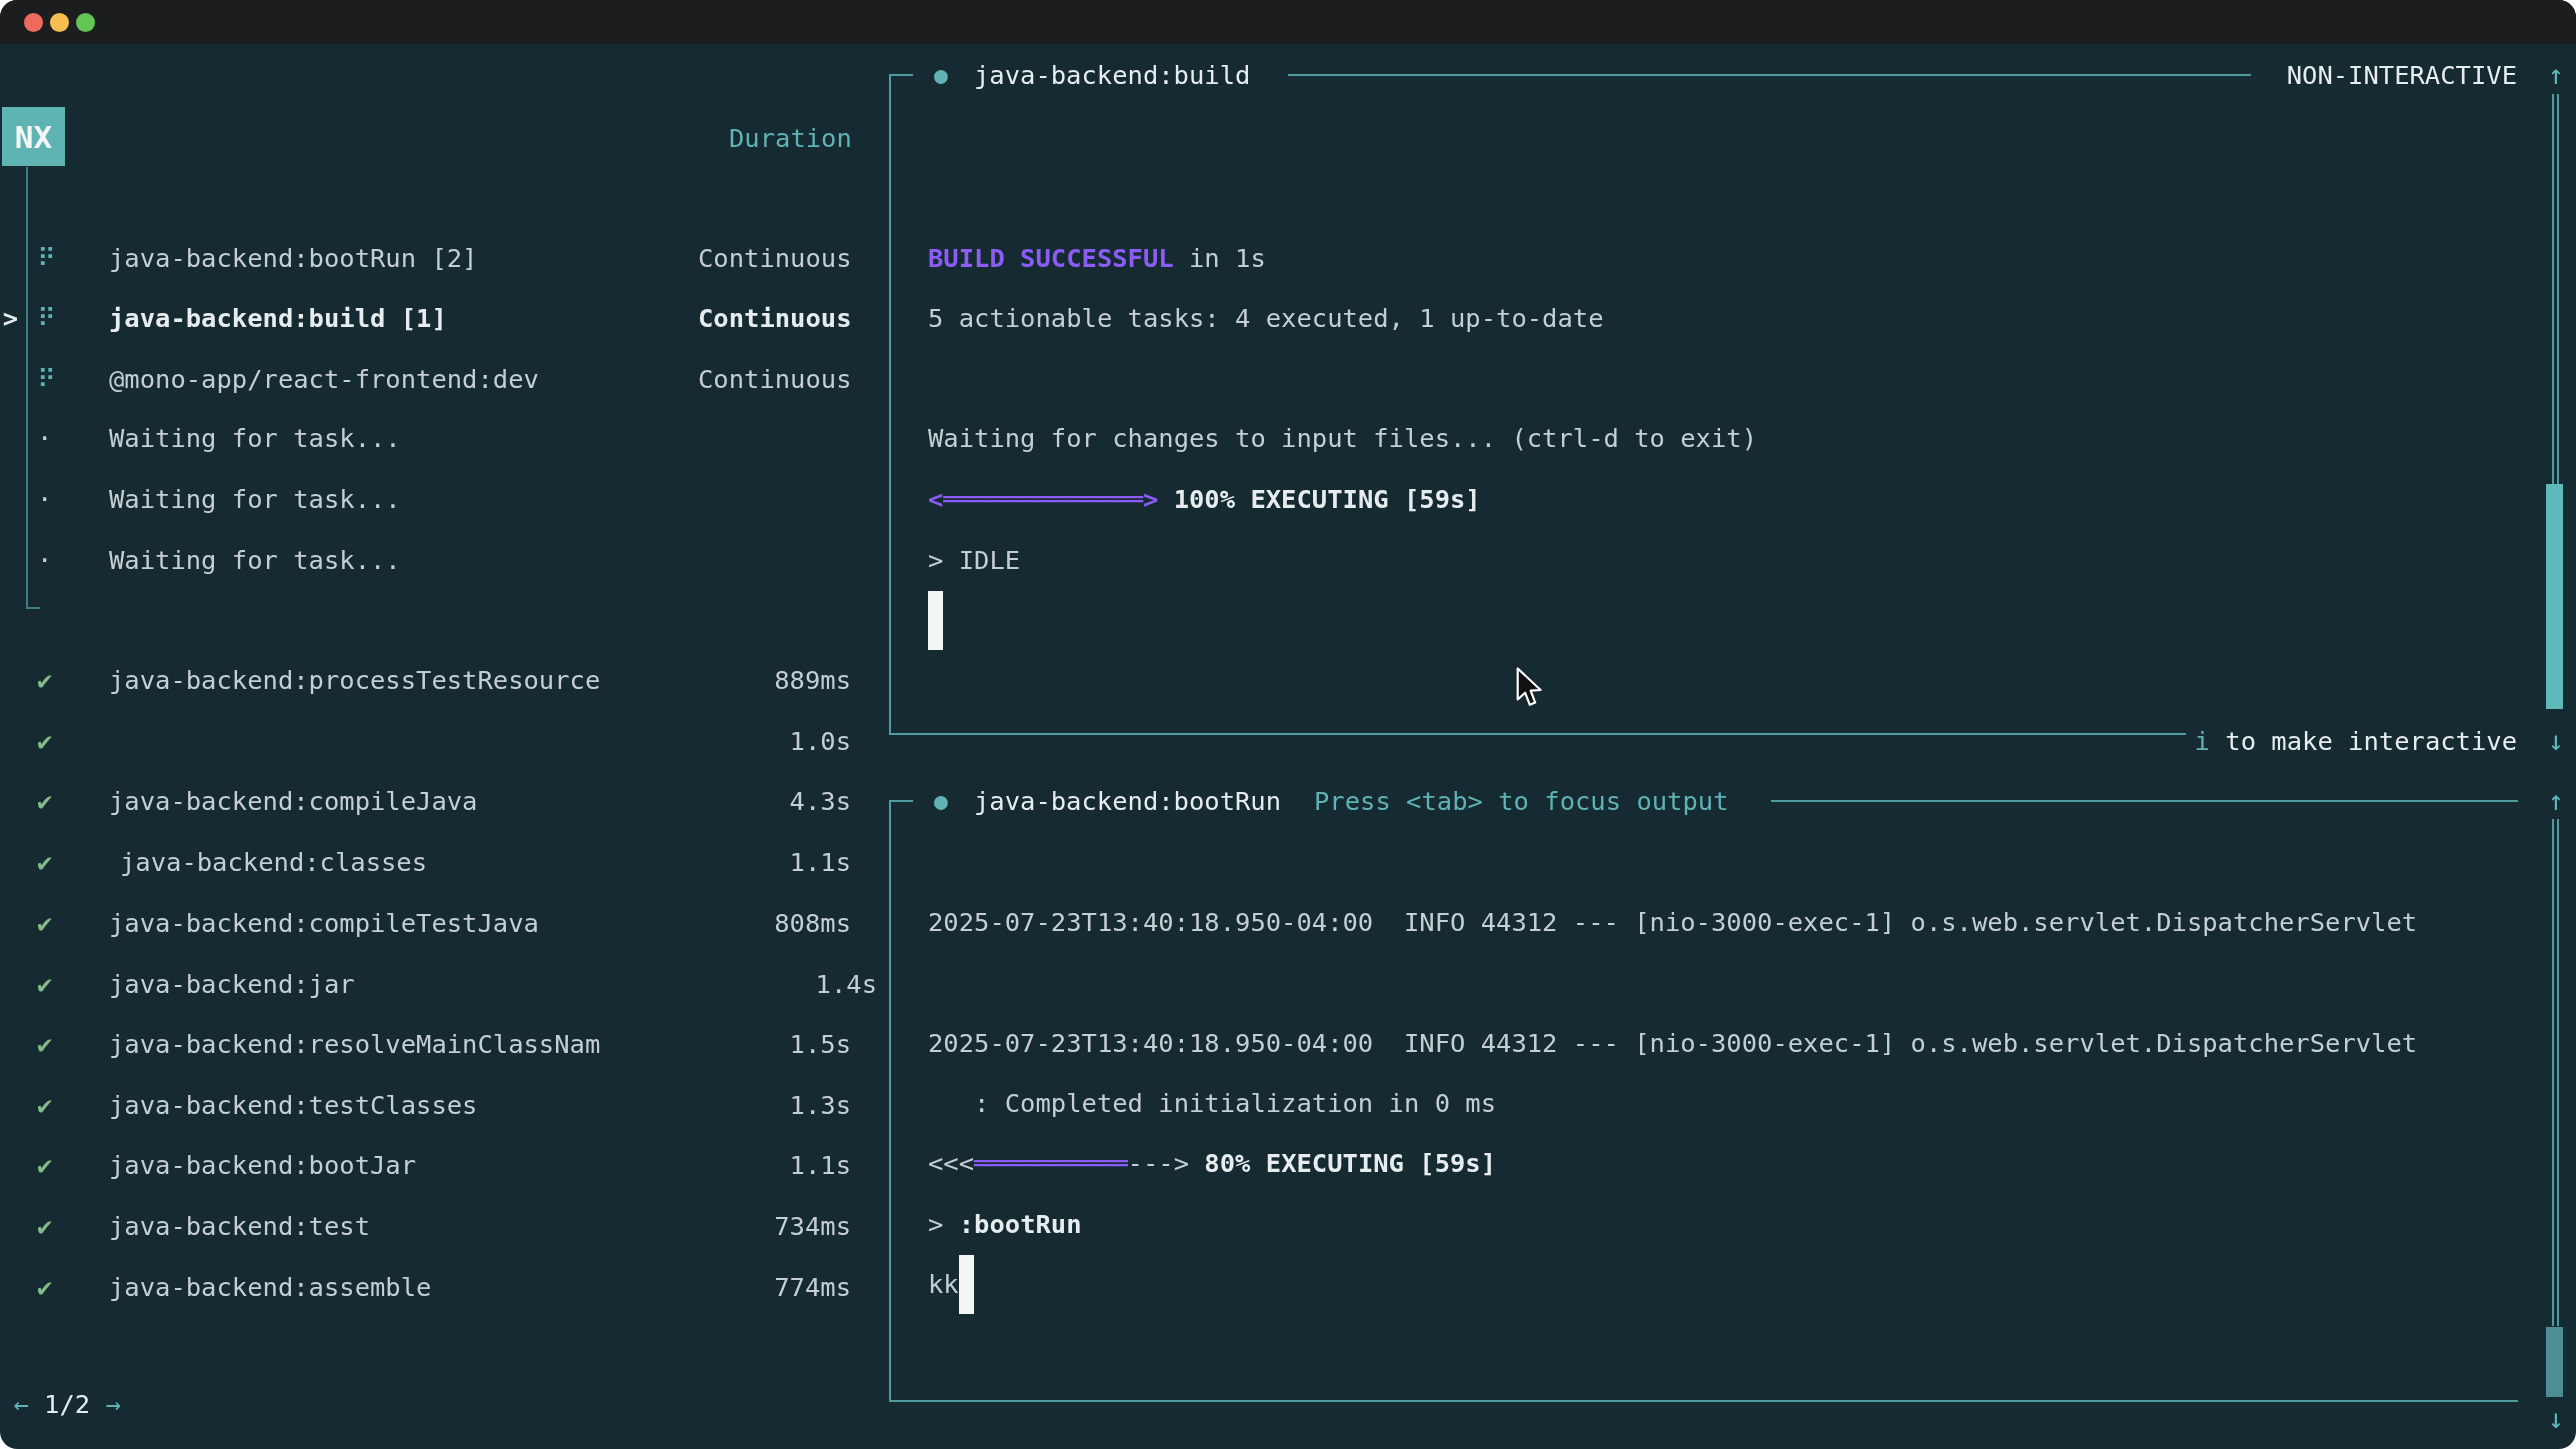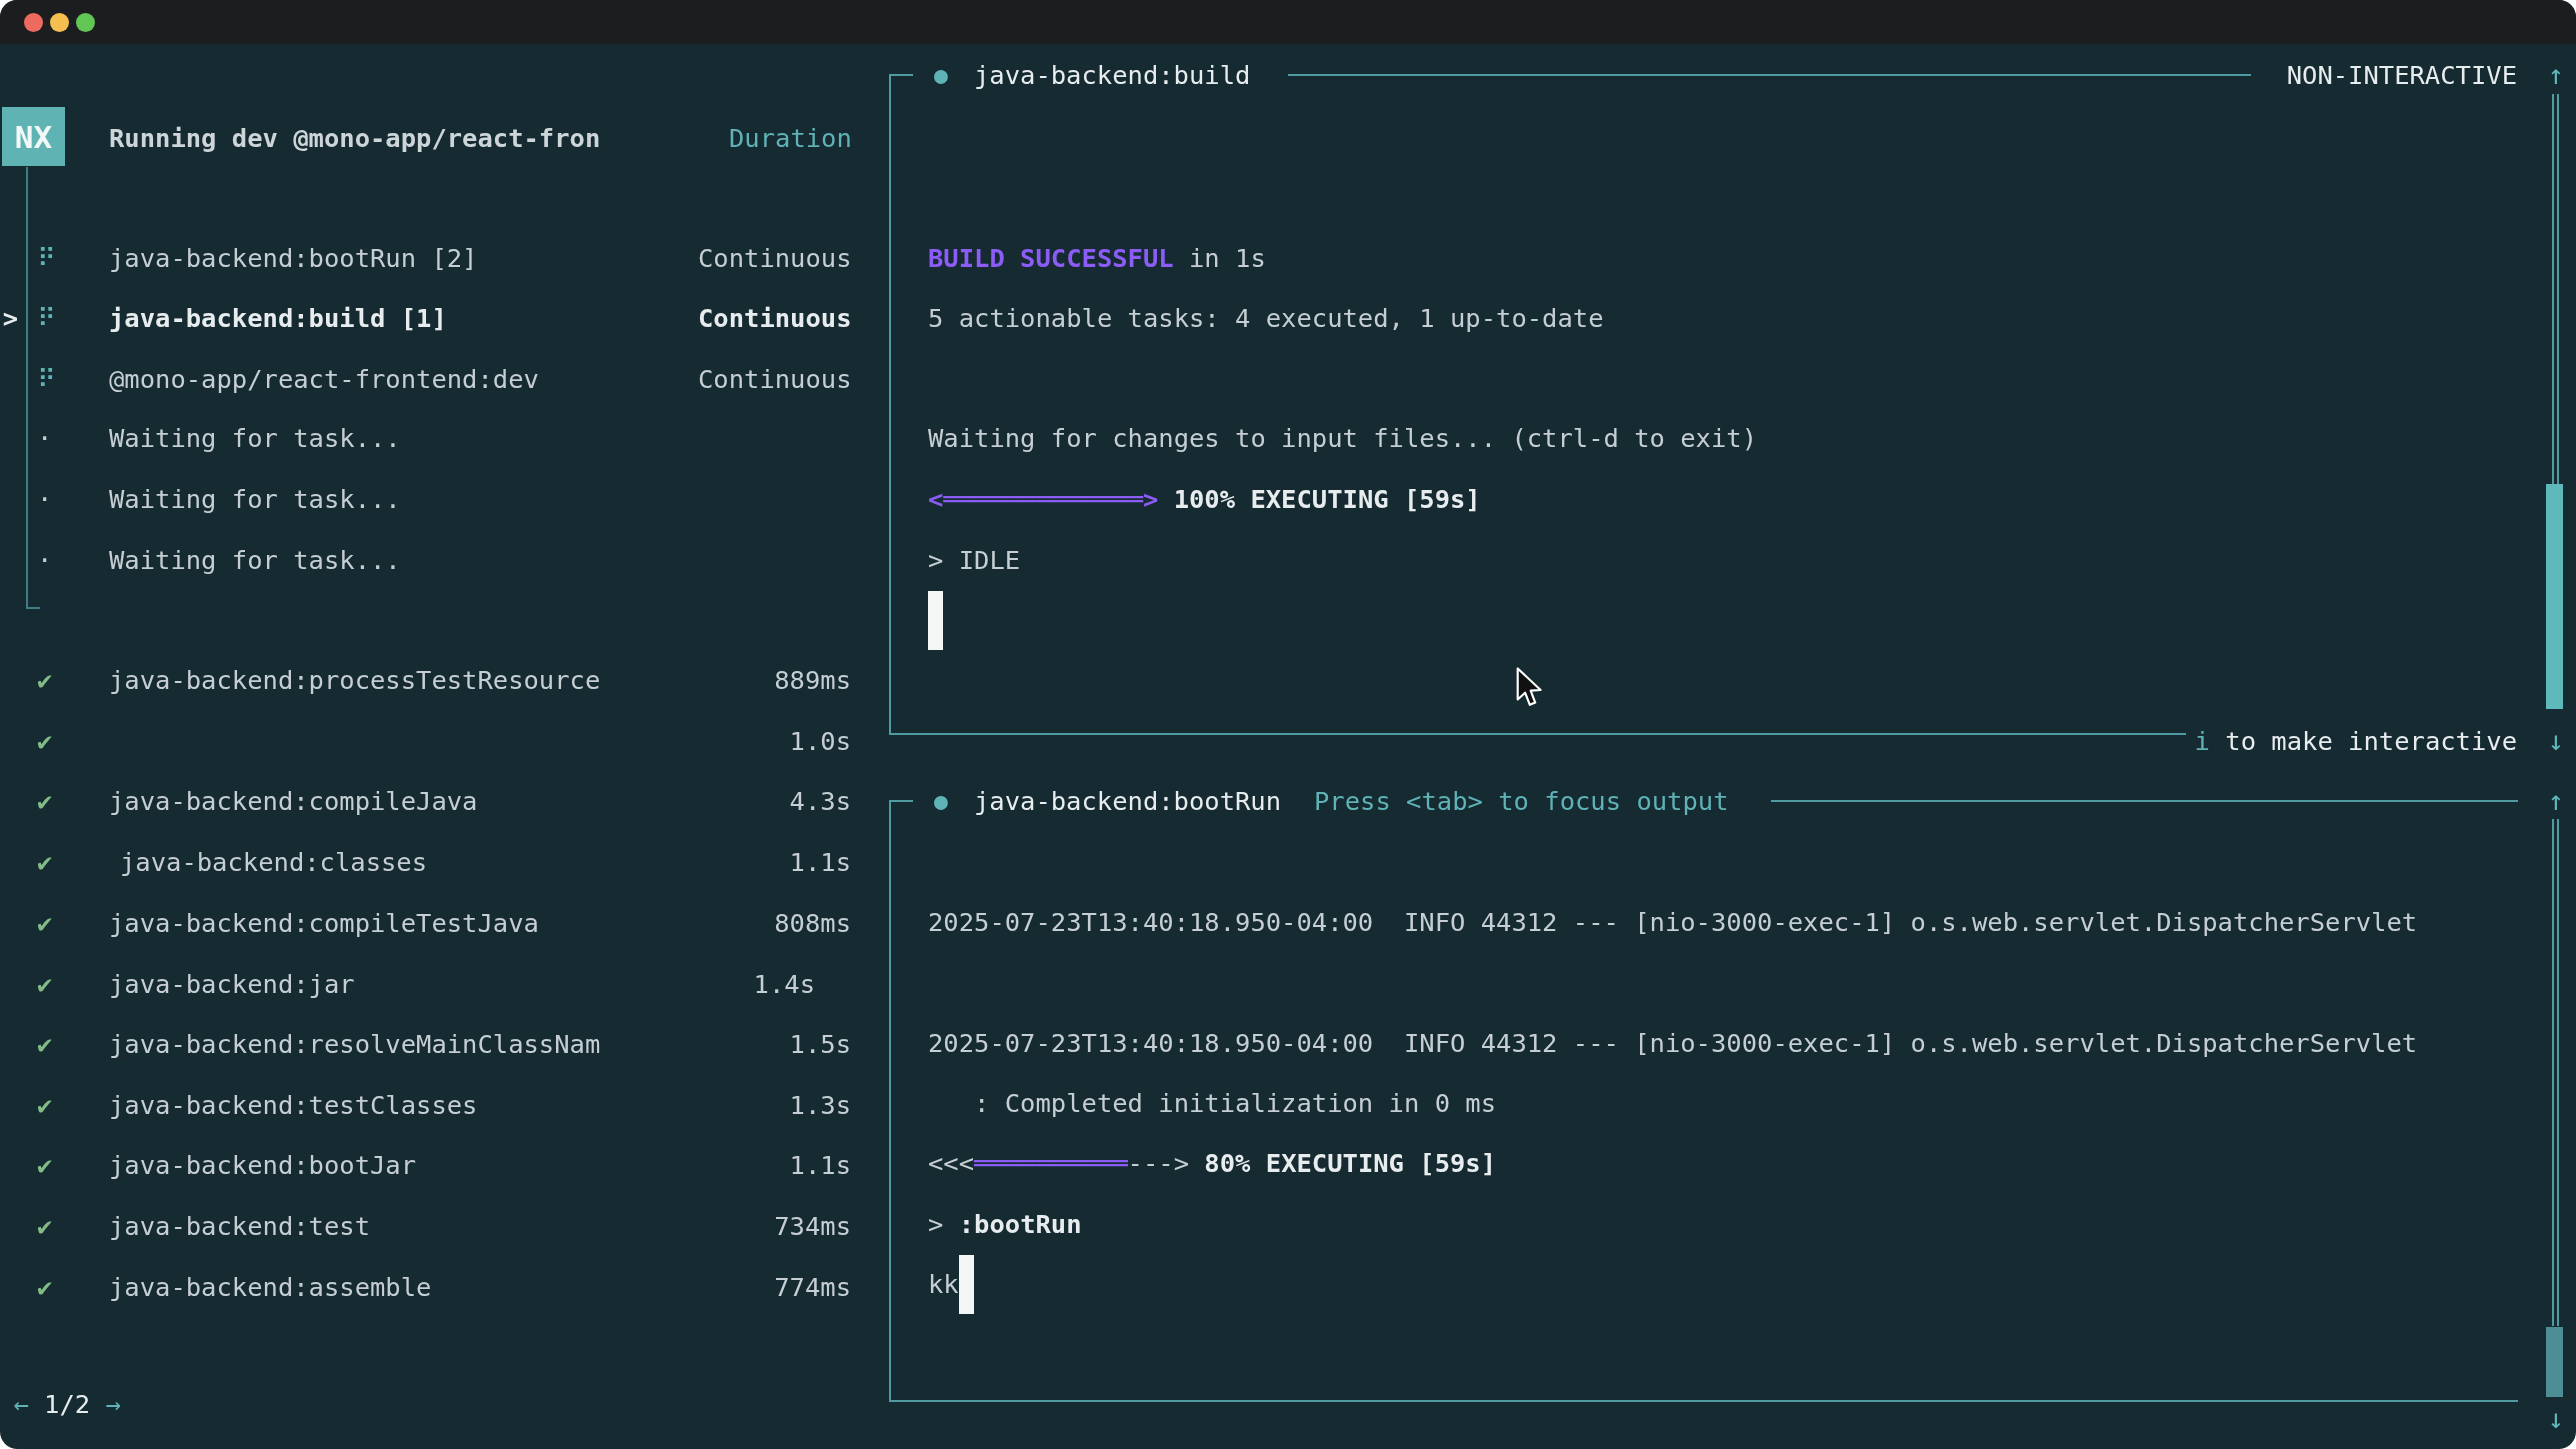--- a/index.html
+++ b/index.html
@@ -36,21 +36,20 @@
     <div class="light" style="left:50px;background:#f5bf4f;"></div>
     <div class="light" style="left:76px;background:#61c654;"></div>
   </div>
 
   <div class="screen">
 
     <div class="nxbox">
       <span>NX</span>
     </div>
 
-    <div class="r b" style="left:109px;top:64px;color:#cdd5d9;">Running dev @mono-app/react-fron</div>
     <div class="r t" style="left:729px;top:64px;">Duration</div>
 
     <div class="treeline" style="left:25.5px;top:123px;height:441px;"></div>
     <div class="treestub" style="left:25.5px;top:563px;width:14.8px;"></div>
 
     <div class="r b w" style="left:2.7px;top:244px;">&gt;</div>
 
     <div class="r t" style="left:37px;top:184px;">⠟</div>
     <div class="r" style="left:109px;top:184px;">java-backend:bootRun [2]</div>
     <div class="r" style="left:698px;top:184px;">Continuous</div>
@@ -86,21 +85,21 @@
     <div class="r chk" style="left:37px;top:788px;">✔</div>
     <div class="r" style="left:120px;top:788px;">java-backend:classes</div>
     <div class="r right" style="left:650px;top:788px;width:201px;">1.1s</div>
 
     <div class="r chk" style="left:37px;top:849px;">✔</div>
     <div class="r" style="left:109px;top:849px;">java-backend:compileTestJava</div>
     <div class="r right" style="left:650px;top:849px;width:201px;">808ms</div>
 
     <div class="r chk" style="left:37px;top:910px;">✔</div>
     <div class="r" style="left:109px;top:910px;">java-backend:jar</div>
-    <div class="r right" style="left:614px;top:910px;width:201px;">1.4s</div>
+    <div class="r right" style="left:676px;top:910px;width:201px;">1.4s</div>
 
     <div class="r chk" style="left:37px;top:970px;">✔</div>
     <div class="r" style="left:109px;top:970px;">java-backend:resolveMainClassNam</div>
     <div class="r right" style="left:650px;top:970px;width:201px;">1.5s</div>
 
     <div class="r chk" style="left:37px;top:1031px;">✔</div>
     <div class="r" style="left:109px;top:1031px;">java-backend:testClasses</div>
     <div class="r right" style="left:650px;top:1031px;width:201px;">1.3s</div>
 
     <div class="r chk" style="left:37px;top:1091px;">✔</div>

